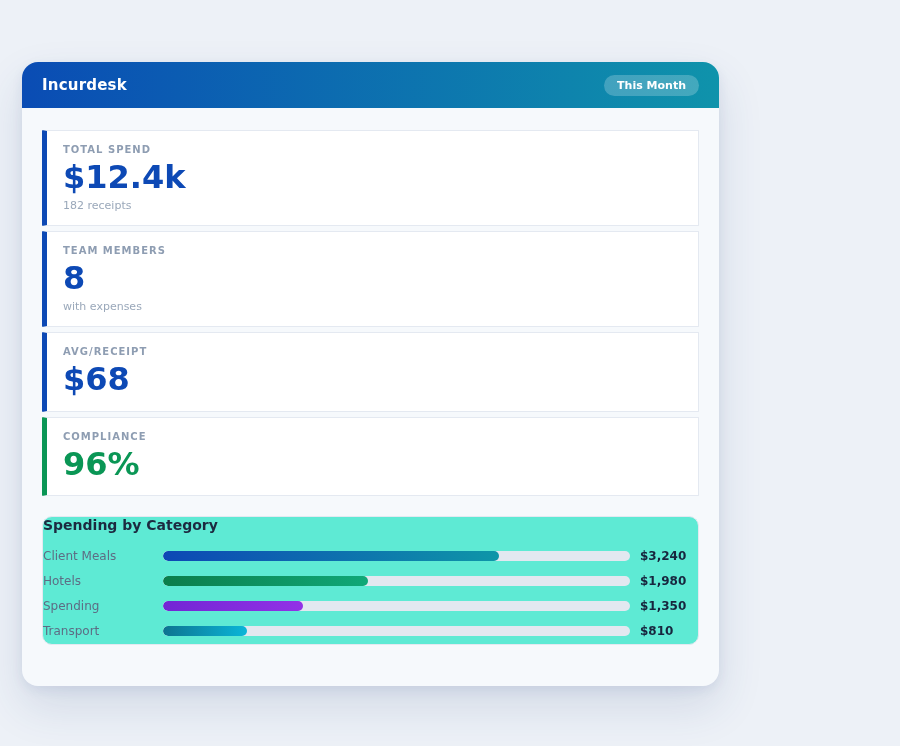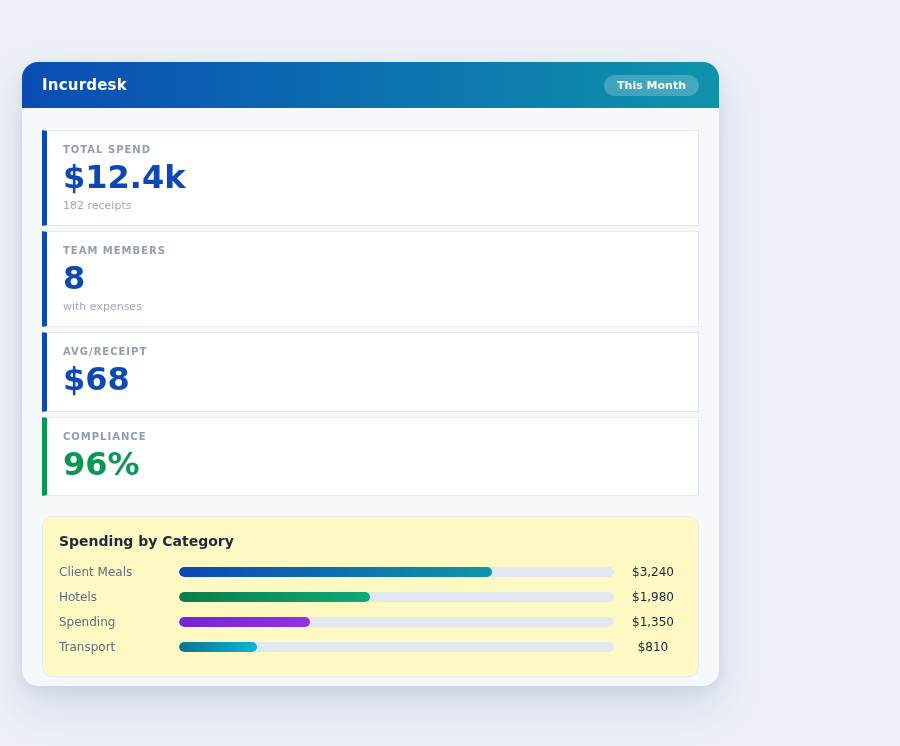--- a/index.html
+++ b/index.html
@@ -36,39 +36,38 @@
     border:1px solid #e4e9f1;
     border-left:5px solid #0d49b5;
     border-radius:1px;
     padding:13px 16px;
     margin-bottom:5px;
   }
   .stat-label { font-size:10px; font-weight:bold; letter-spacing:1px; color:#8e9db2; }
   .stat-value { font-size:32px; font-weight:bold; color:#0d49b5; margin-top:5px; line-height:1.1; }
   .stat-sub { font-size:11px; color:#9aa8ba; margin-top:4px; }
   .chart-card {
-    background:#fef9c3;
+    background:#5eead4;
     border:1px solid #e4e9f1;
     border-radius:10px;
-    padding:16px;
     margin-top:20px;
   }
   .chart-title { font-size:14px; font-weight:bold; color:#1c2a40; }
   .chart-rows { margin-top:11px; }
   .chart-row { display:flex; align-items:center; height:25px; }
   .cat-label { width:120px; font-size:12px; color:#5d6c84; }
   .bar-track {
     flex:1; height:10px;
     background:#e2e8f0;
     border-radius:5px;
     margin-right:10px;
     overflow:hidden;
   }
   .bar-fill { height:100%; border-radius:5px; }
-  .val-label { width:58px; text-align:center; font-size:12px; font-weight:normal; color:#17263e; }
+  .val-label { width:58px; text-align:left; font-size:12px; font-weight:bold; color:#17263e; }
 </style>
 </head>
 <body>
 
 <div class="container">
 
   <div class="header" style="background: linear-gradient(90deg, rgb(10, 76, 180), rgb(15, 147, 171));">
     <div class="app-title">Incurdesk</div>
     <div class="badge">This Month</div>
   </div>

